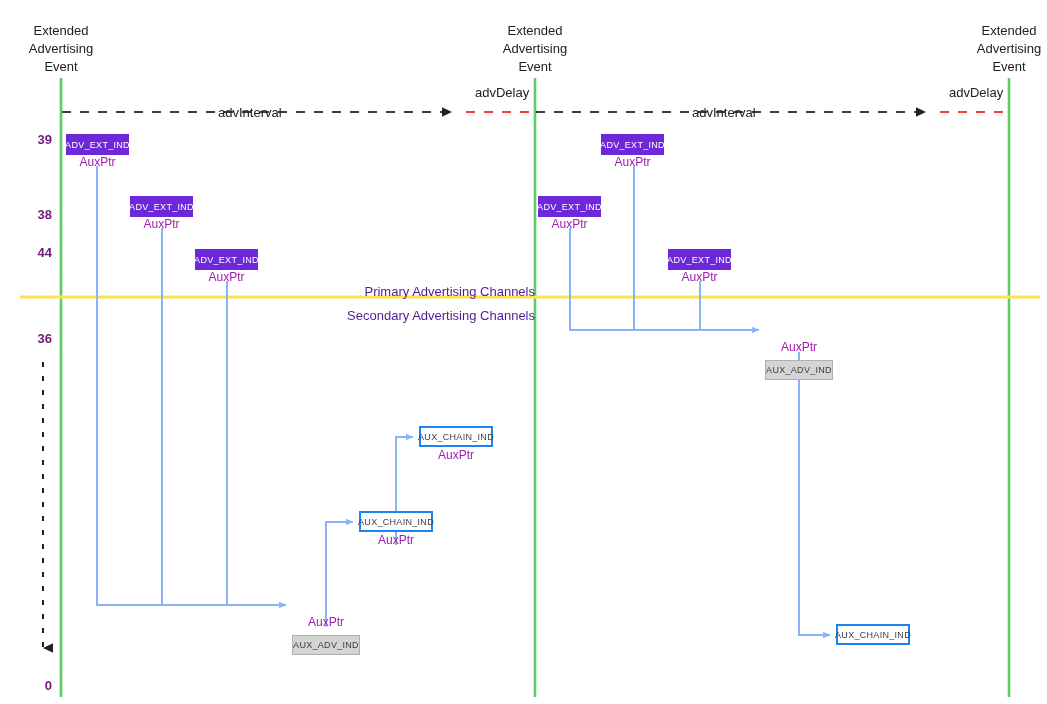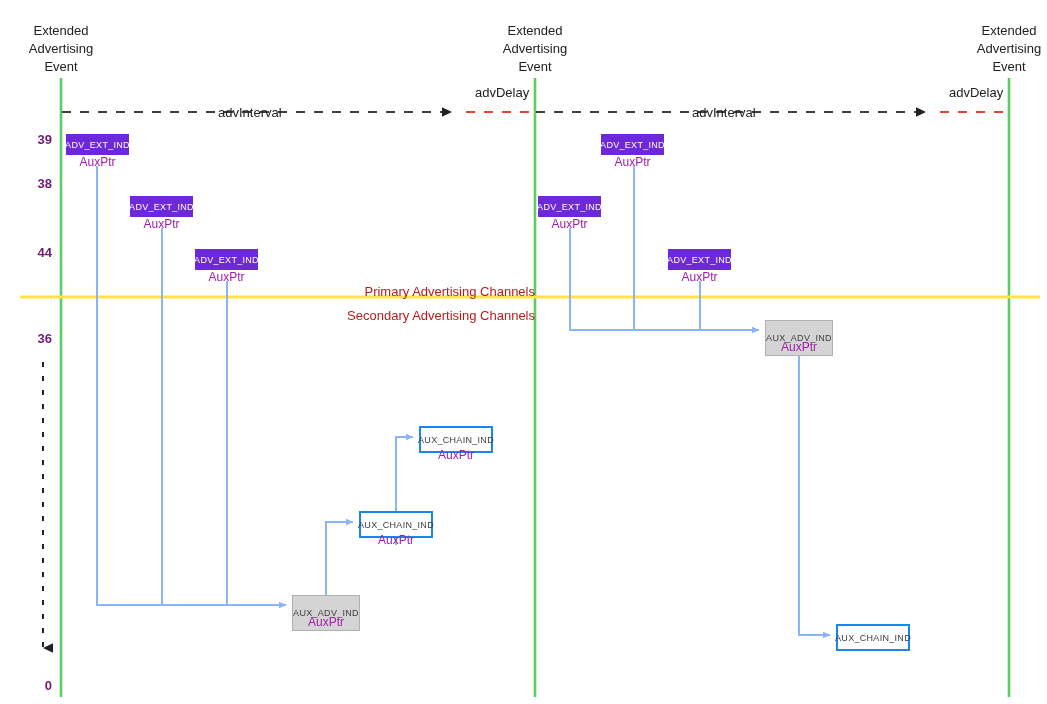--- a/index.html
+++ b/index.html
@@ -50,21 +50,21 @@
     font-weight: bold;
     color: #701a75;
     text-align: right;
     width: 30px;
   }
 
   
   .band-label {
     position: absolute;
     font-size: 13px;
-    color: #b91c1c;
+    color: #4c1d95;
     text-align: right;
     white-space: nowrap;
   }
 
   
   .pdu {
     position: absolute;
     box-sizing: border-box;
     font-size: 9px;
     letter-spacing: 0.3px;
@@ -76,27 +76,28 @@
   .pdu-adv-ext {
     background: #6d28d9;
     color: #ffffff;
     border: none;
     height: 21px;
   }
   .pdu-aux-adv {
     background: #d4d4d4;
     color: #3c4043;
     border: 1px solid #b0b0b0;
-    height: 36px;
+    height: 20px;
+    margin-top: 40px;
   }
   .pdu-aux-chain {
     background: #ffffff;
     color: #3c4043;
     border: 2px solid #1a84ef;
-    height: 27px;
+    height: 21px;
   }
   .auxptr {
     position: absolute;
     font-size: 12px;
     color: #a21caf;
     text-align: center;
     white-space: nowrap;
   }
 </style>
 </head>
@@ -172,21 +173,21 @@
   <div class="event-label" style="left:939px; top:22px;">Extended
 Advertising
 Event</div>
 
   <div class="interval-label" style="left:218px; top:105px;">advInterval</div>
   <div class="interval-label" style="left:475px; top:85px;">advDelay</div>
   <div class="interval-label" style="left:692px; top:105px;">advInterval</div>
   <div class="interval-label" style="left:949px; top:85px;">advDelay</div>
 
   <div class="tick-num" style="left:22px; top:132px;">39</div>
-  <div class="tick-num" style="left:22px; top:176px;">38</div>
+  <div class="tick-num" style="left:22px; top:207px;">38</div>
   <div class="tick-num" style="left:22px; top:245px;">44</div>
   <div class="tick-num" style="left:22px; top:331px;">36</div>
   <div class="tick-num" style="left:22px; top:678px;">0</div>
 
   <div class="band-label" style="right:512px; top:284px;">Primary Advertising Channels</div>
   <div class="band-label" style="right:512px; top:308px;">Secondary Advertising Channels</div>
 
   <div class="pdu pdu-adv-ext" style="left:66px; top:134px; width:63px;">ADV_EXT_IND</div>
   <div class="auxptr" style="left:67px; top:155px; width:61px;">AuxPtr</div>
 

